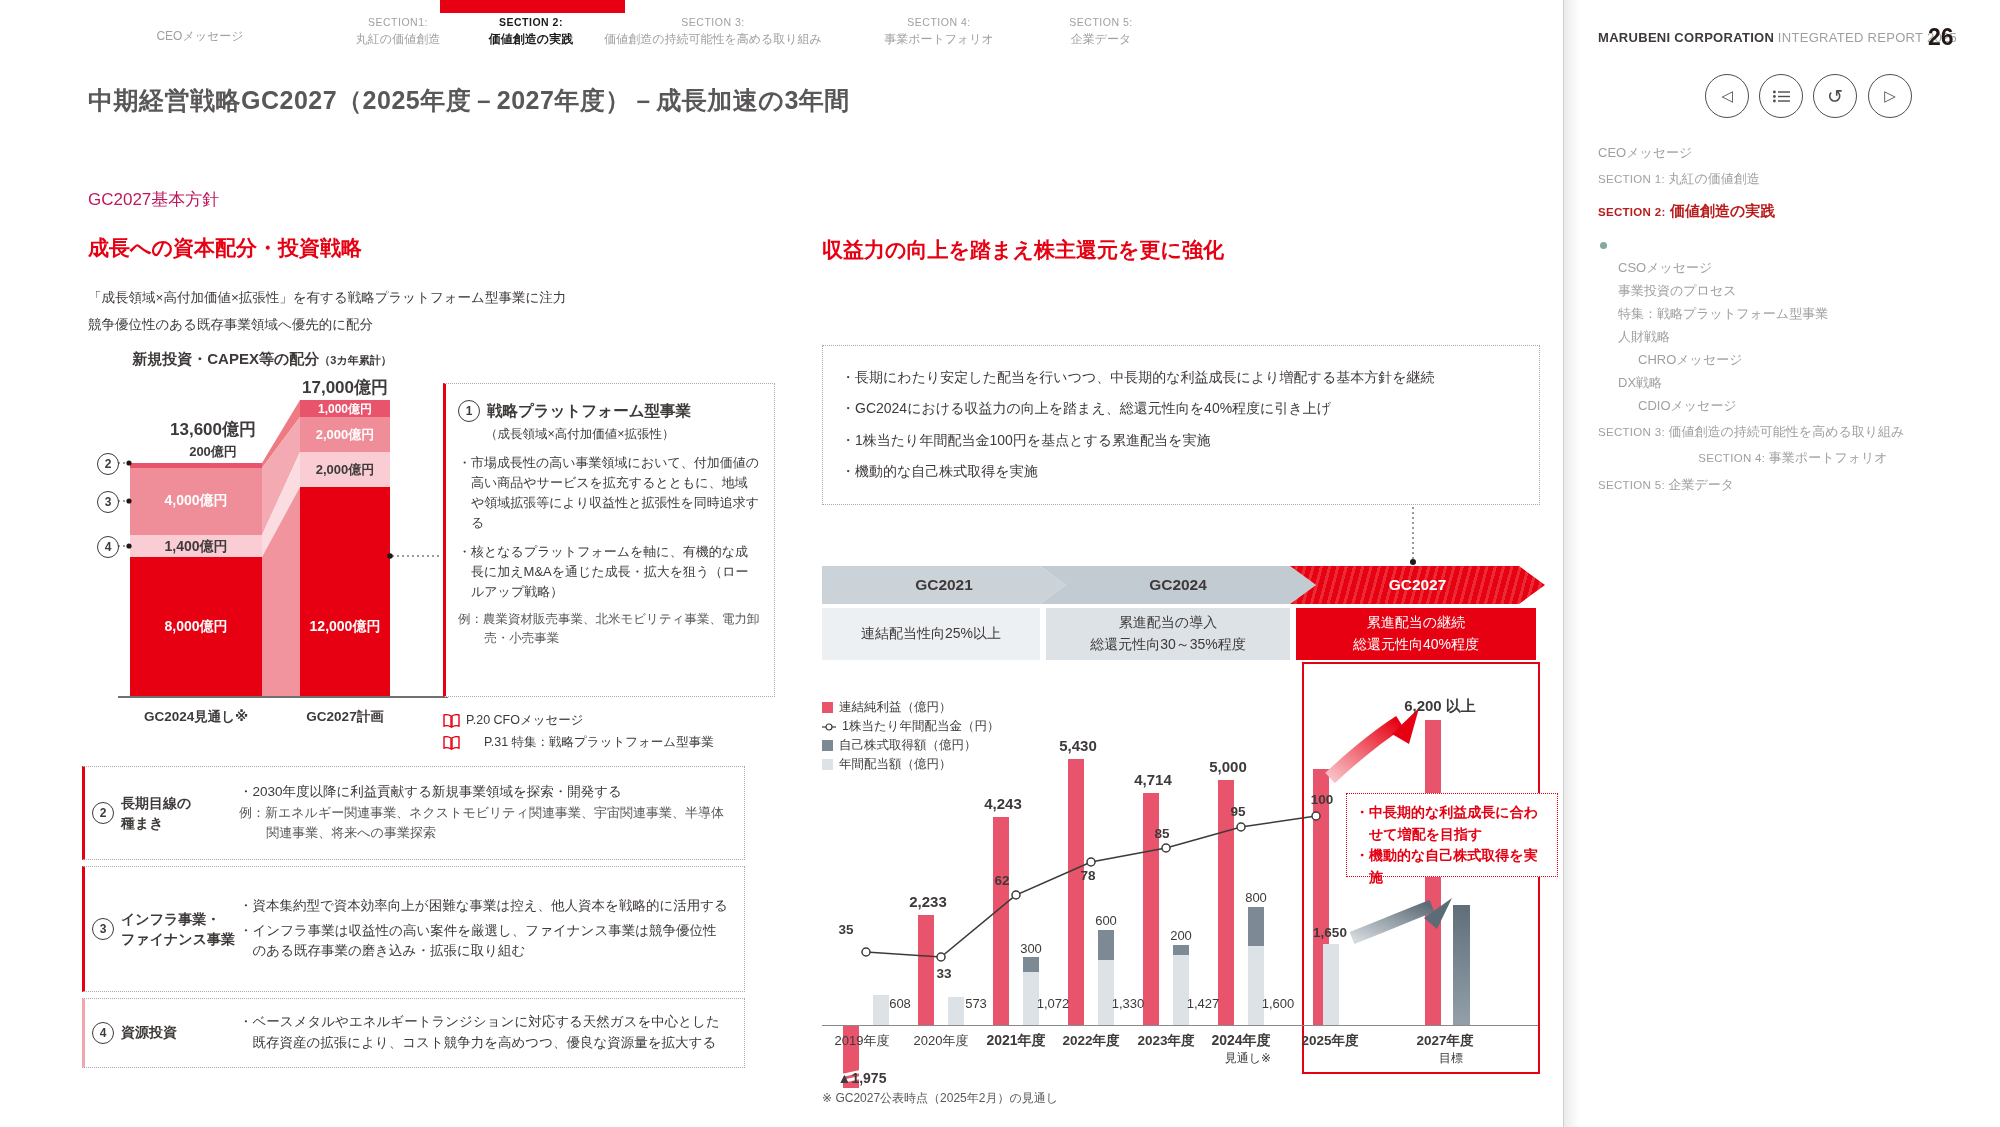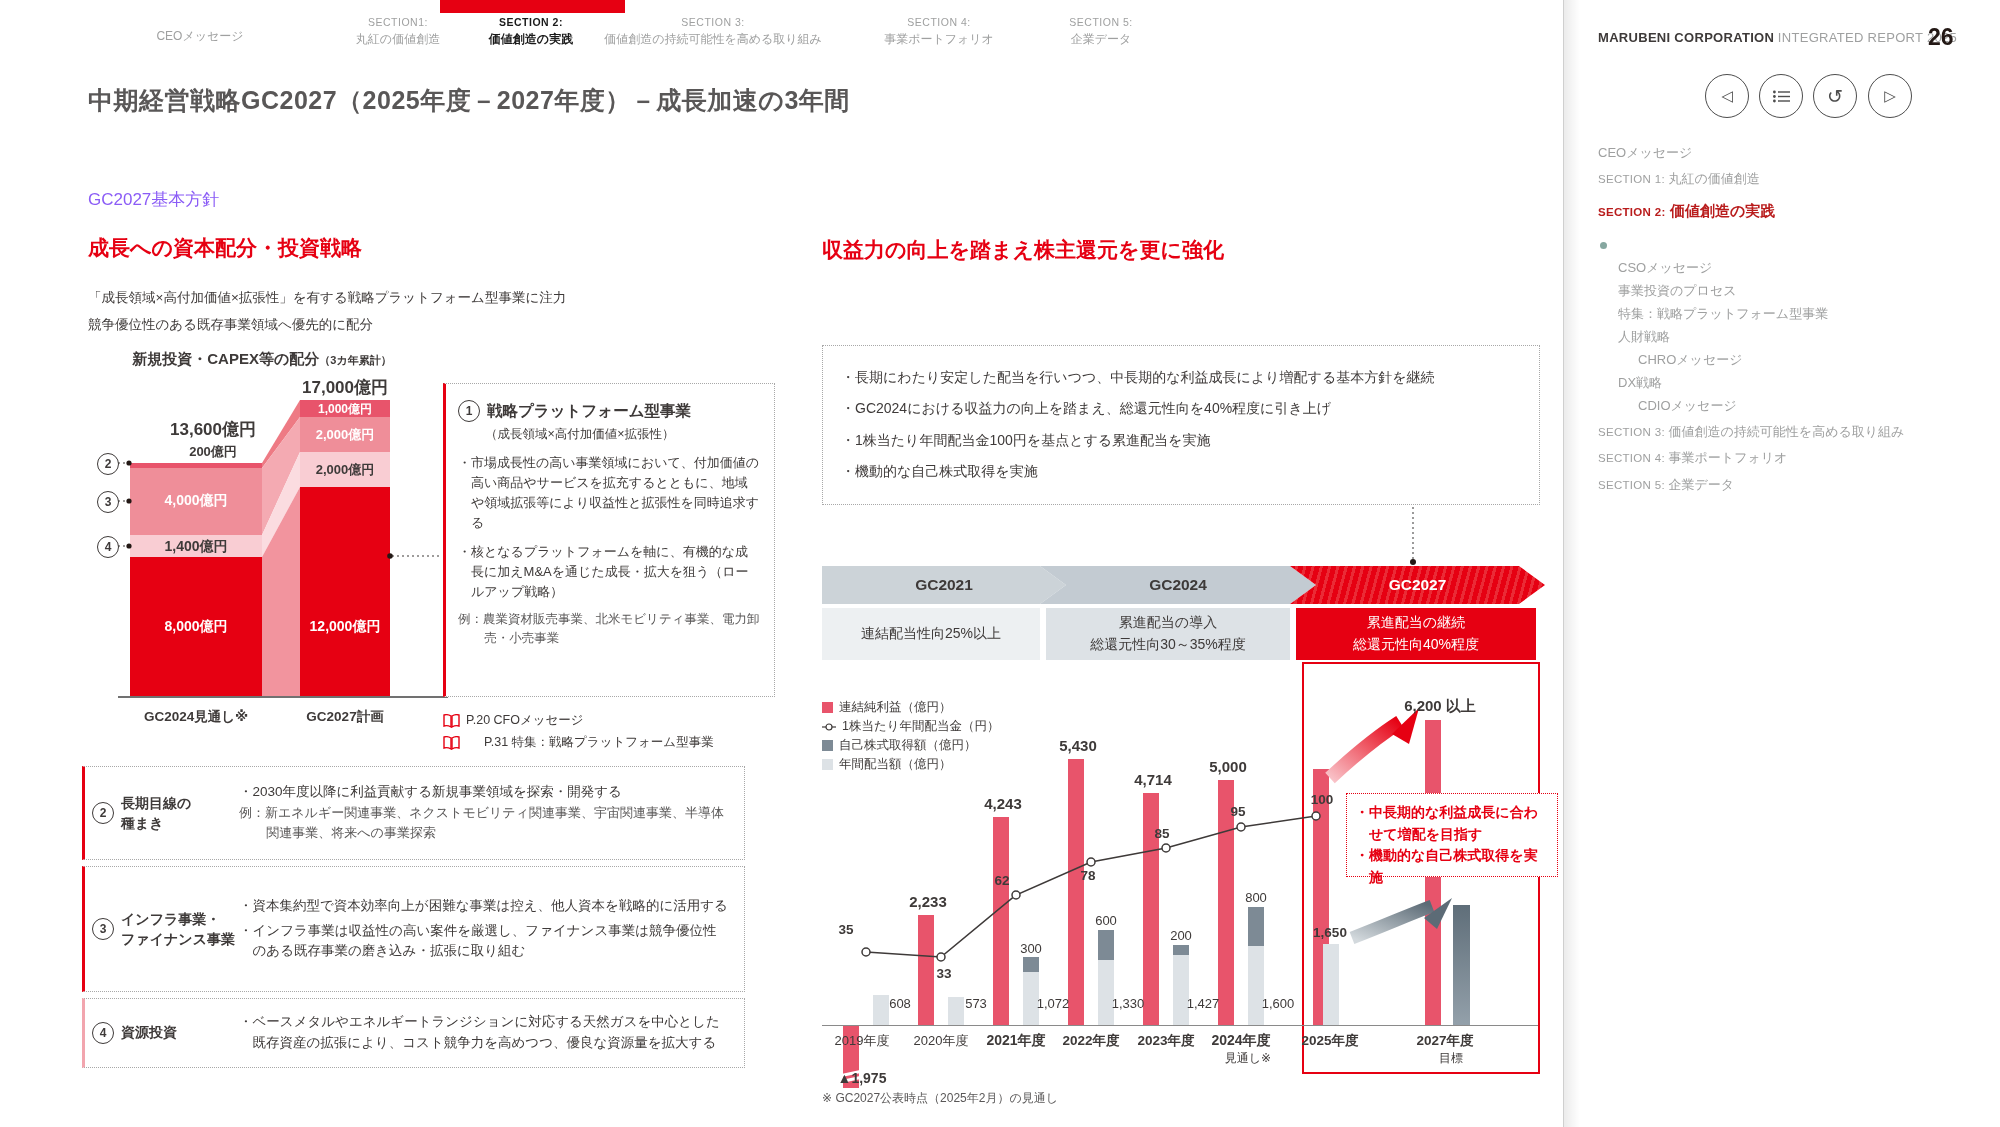--- a/index.html
+++ b/index.html
@@ -60,21 +60,21 @@
   <div class="abs" style="left:939px;top:16px;transform:translateX(-50%);">
     <div class="navk nowrap">SECTION 4:</div>
     <div class="navl nowrap" style="margin-top:3px;">事業ポートフォリオ</div>
   </div>
   <div class="abs" style="left:1101px;top:16px;transform:translateX(-50%);">
     <div class="navk nowrap">SECTION 5:</div>
     <div class="navl nowrap" style="margin-top:3px;">企業データ</div>
   </div>
 
   <div class="abs b nowrap" style="left:88px;top:84px;font-size:25px;color:#595757;letter-spacing:.5px;">中期経営戦略GC2027（2025年度－2027年度）－成長加速の3年間</div>
-  <div class="abs nowrap" style="left:88px;top:188px;font-size:17px;color:#8b5cf6;">GC2027基本方針</div>
+  <div class="abs nowrap" style="left:88px;top:188px;font-size:17px;color:#be185d;">GC2027基本方針</div>
 
   <div class="abs b nowrap red" style="left:88px;top:234px;font-size:21px;">成長への資本配分・投資戦略</div>
   <div class="abs hb" style="left:88px;top:288px;width:560px;font-size:13.5px;">
     <span>「成長領域×高付加価値×拡張性」を有する戦略プラットフォーム型事業に注力</span></div>
   <div class="abs hb" style="left:88px;top:315px;width:560px;font-size:13.5px;">
     <span>競争優位性のある既存事業領域へ優先的に配分</span></div>
 
   <div class="abs ctr b" style="left:262px;top:350px;font-size:15px;">
     <span>新規投資・CAPEX等の配分</span><span style="font-size:11px;font-weight:bold;">（3カ年累計）</span>
   </div>
@@ -407,18 +407,18 @@
     <div class="snav" style="margin:0 0 10px 20px;"><span>CSOメッセージ</span></div>
     <div class="snav" style="margin:0 0 10px 20px;"><span>事業投資のプロセス</span></div>
     <div class="snav" style="margin:0 0 10px 20px;"><span>特集：戦略プラットフォーム型事業</span></div>
     <div class="snav" style="margin:0 0 10px 20px;"><span>人財戦略</span></div>
     <div class="snav" style="margin:0 0 10px 40px;"><span>CHROメッセージ</span></div>
     <div class="snav" style="margin:0 0 10px 20px;"><span>DX戦略</span></div>
     <div class="snav" style="margin:0 0 13px 40px;"><span>CDIOメッセージ</span></div>
 
     <div class="snav nowrap" style="margin-bottom:13px;">
       <span class="sk">SECTION 3:</span> <span>価値創造の持続可能性を高める取り組み</span></div>
-    <div class="snav nowrap" style="margin-bottom:13px;">
+    <div class="snav nowrap" style="margin-bottom:13px;text-align:center;">
       <span class="sk">SECTION 4:</span> <span>事業ポートフォリオ</span></div>
     <div class="snav nowrap">
       <span class="sk">SECTION 5:</span> <span>企業データ</span></div>
   </div>
 </div>
 
 </body></html>

